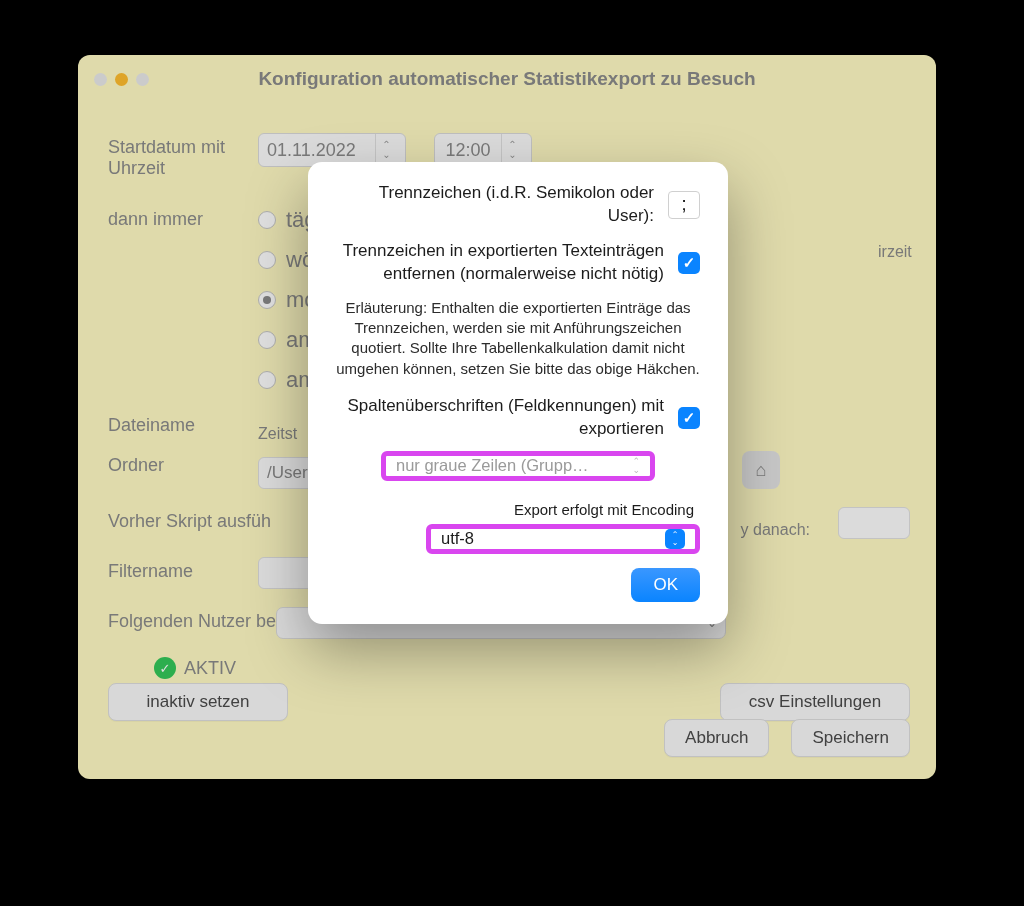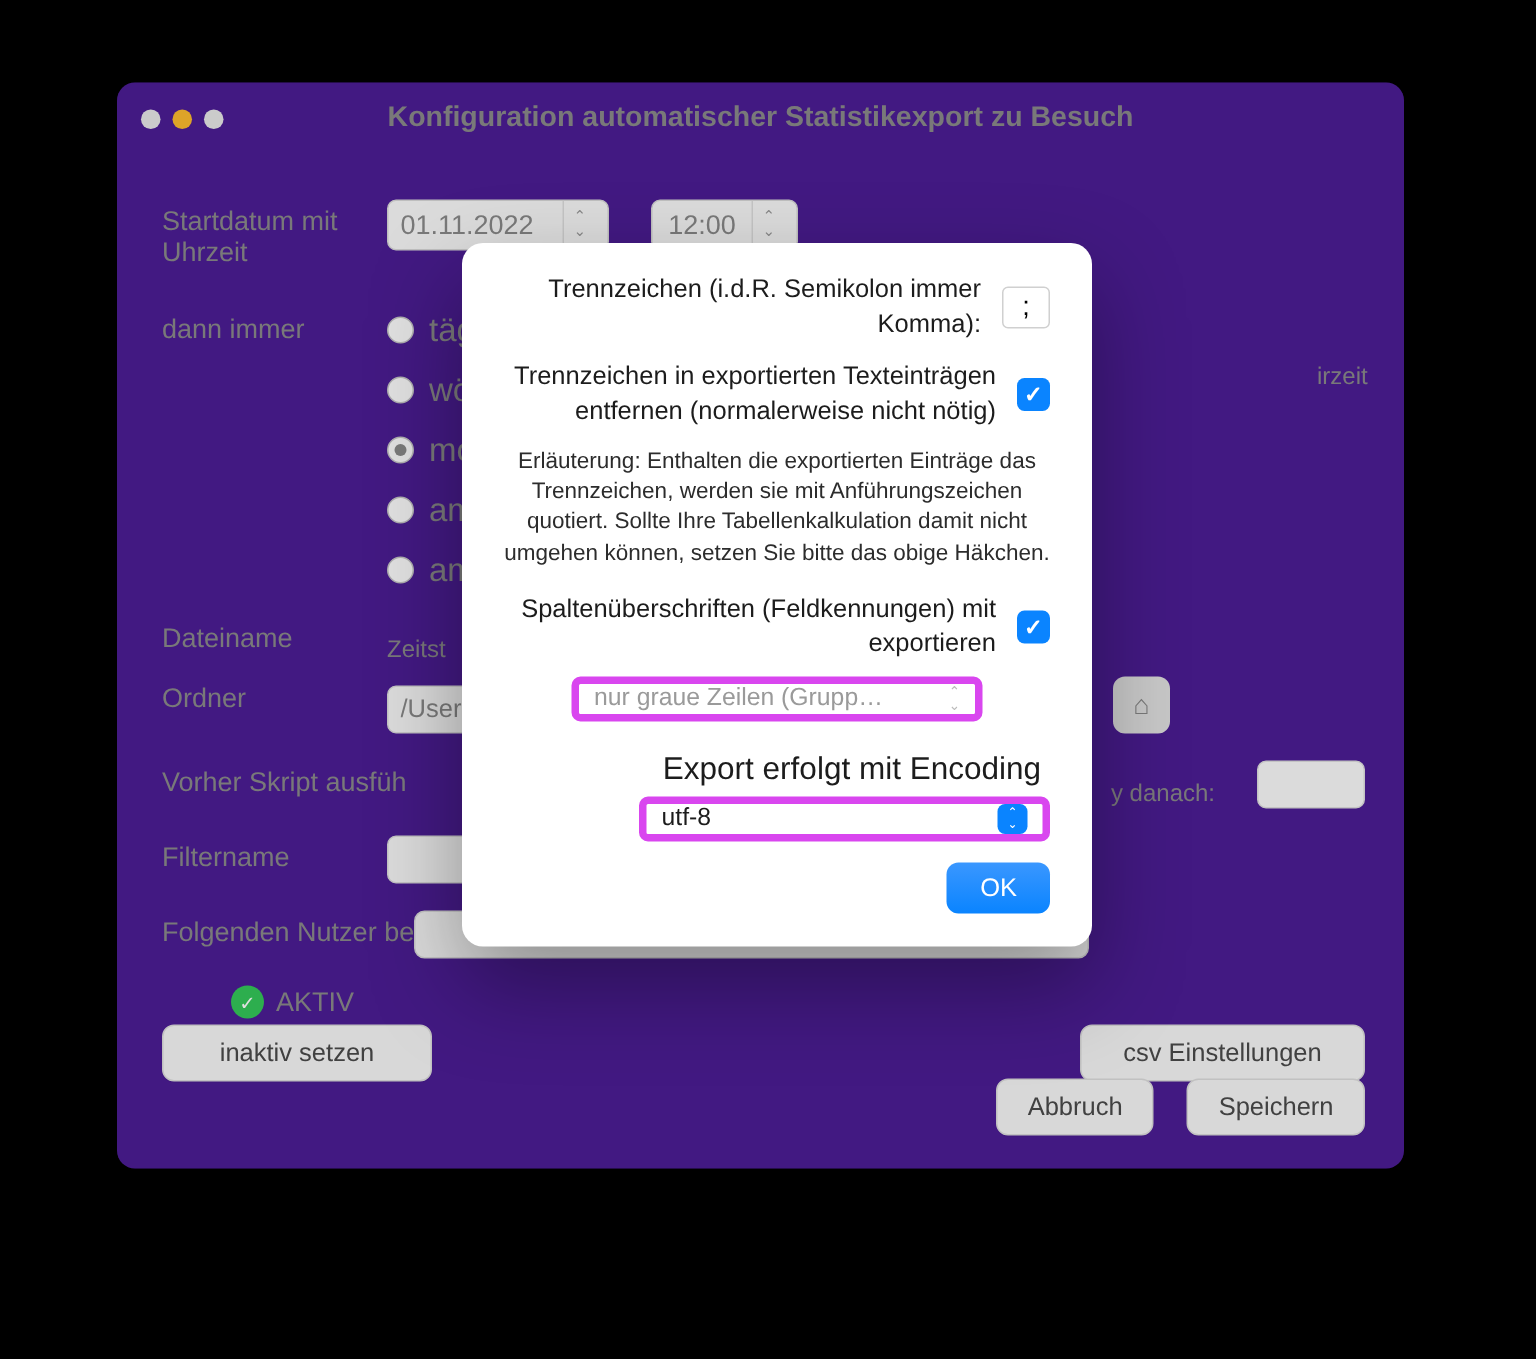--- a/index.html
+++ b/index.html
@@ -13,21 +13,21 @@
   .stage {
     position: relative;
     width: 1024px;
     height: 906px;
   }
   
   .window {
     position: absolute;
     left: 78px; top: 55px;
     width: 858px; height: 724px;
-    background: #4c1d95;
+    background: #fef9c3;
     border-radius: 12px;
     box-shadow: 0 24px 60px rgba(0,0,0,0.5);
     overflow: hidden;
     color: #8a8a8a; 
   }
   .titlebar {
     height: 48px;
     display: flex;
     align-items: center;
     padding: 0 16px;
@@ -153,21 +153,21 @@
   .d-select.enc  { width: 274px; }
   .d-select .chev-blue {
     width: 20px; height: 20px; border-radius: 5px; background: #0a84ff;
     margin-left: auto; display: inline-flex; flex-direction: column;
     align-items: center; justify-content: center; color: #fff; font-size: 8px; line-height: 8px;
   }
   .d-select .chev-gray {
     margin-left: auto; display: inline-flex; flex-direction: column;
     align-items: center; justify-content: center; color: #bbb; font-size: 9px; line-height: 9px;
   }
-  .d-enc-label { text-align: center; font-size: 21px; margin: 6px 6px 6px 0; }
+  .d-enc-label { text-align: center; font-size: 15px; margin: 6px 6px 6px 0; }
   .d-enc-wrap { display: flex; justify-content: flex-end; margin-bottom: 14px; }
   .d-enc-col { display: flex; flex-direction: column; align-items: flex-end; }
 
   .d-ok {
     display: flex; justify-content: flex-end;
   }
   .d-ok button {
     border: none; background: linear-gradient(#3a97ff,#0a84ff);
     color: #fff; font-size: 17px; font-weight: 500;
     height: 34px; border-radius: 8px; padding: 2px 22px; cursor: pointer;
@@ -307,21 +307,21 @@
         <span>Speichern</span>
       </span>
     </div>
 
     <div class="overlay"></div>
   </div>
 
   <div class="dialog">
 
     <div class="d-row">
-      <div class="d-lbl">Trennzeichen (i.d.R. Semikolon immer Komma):</div>
+      <div class="d-lbl">Trennzeichen (i.d.R. Semikolon oder User):</div>
       <input class="d-input" value=";" style="">
     </div>
 
     <div class="d-row">
       <div class="d-lbl">Trennzeichen in exportierten Texteinträgen entfernen (normalerweise nicht nötig)</div>
       <span class="d-check">✓</span>
     </div>
 
     <div class="d-note">Erläuterung: Enthalten die exportierten Einträge das Trennzeichen, werden sie mit Anführungszeichen quotiert. Sollte Ihre Tabellenkalkulation damit nicht umgehen können, setzen Sie bitte das obige Häkchen.</div>
 

